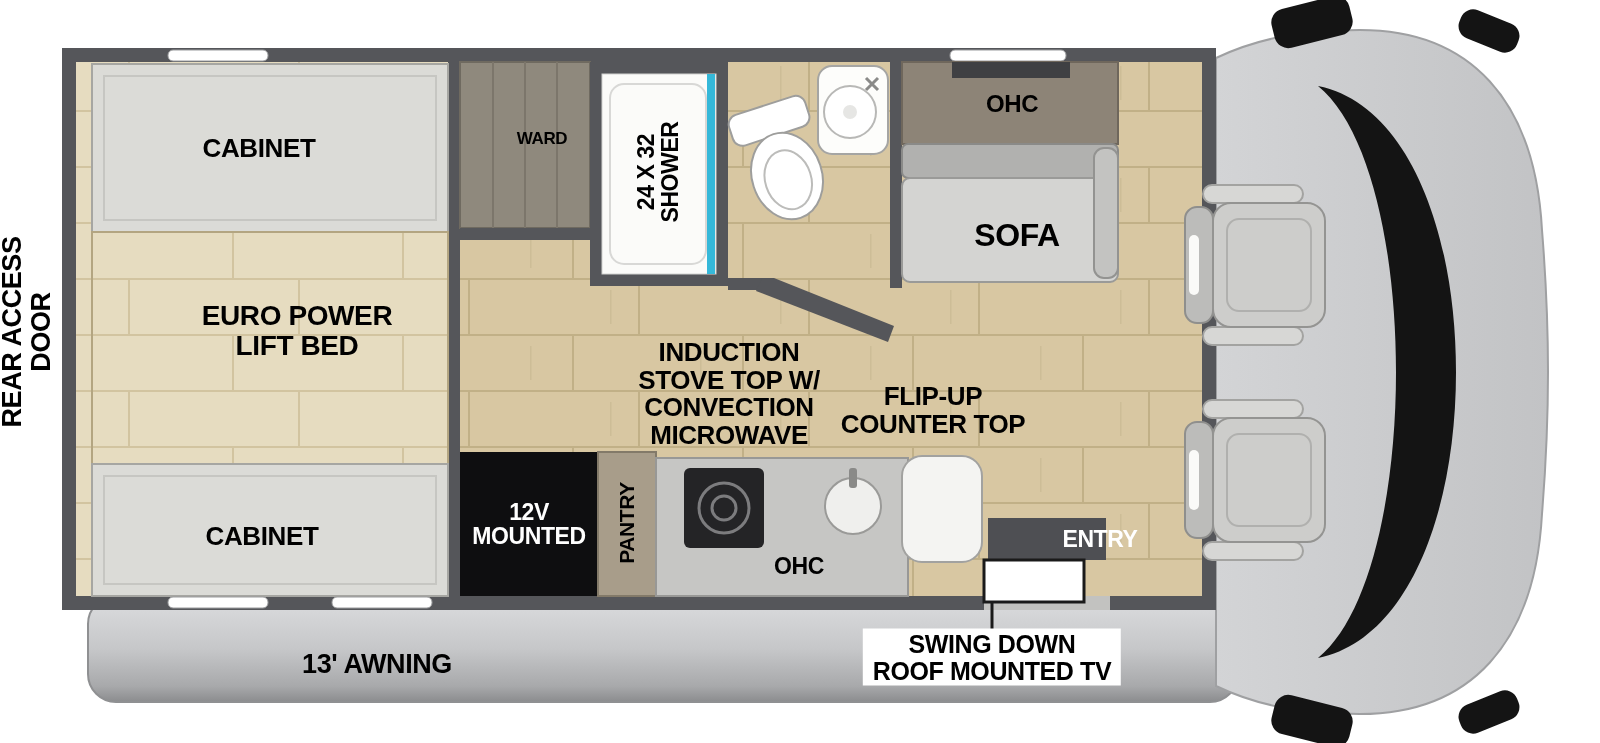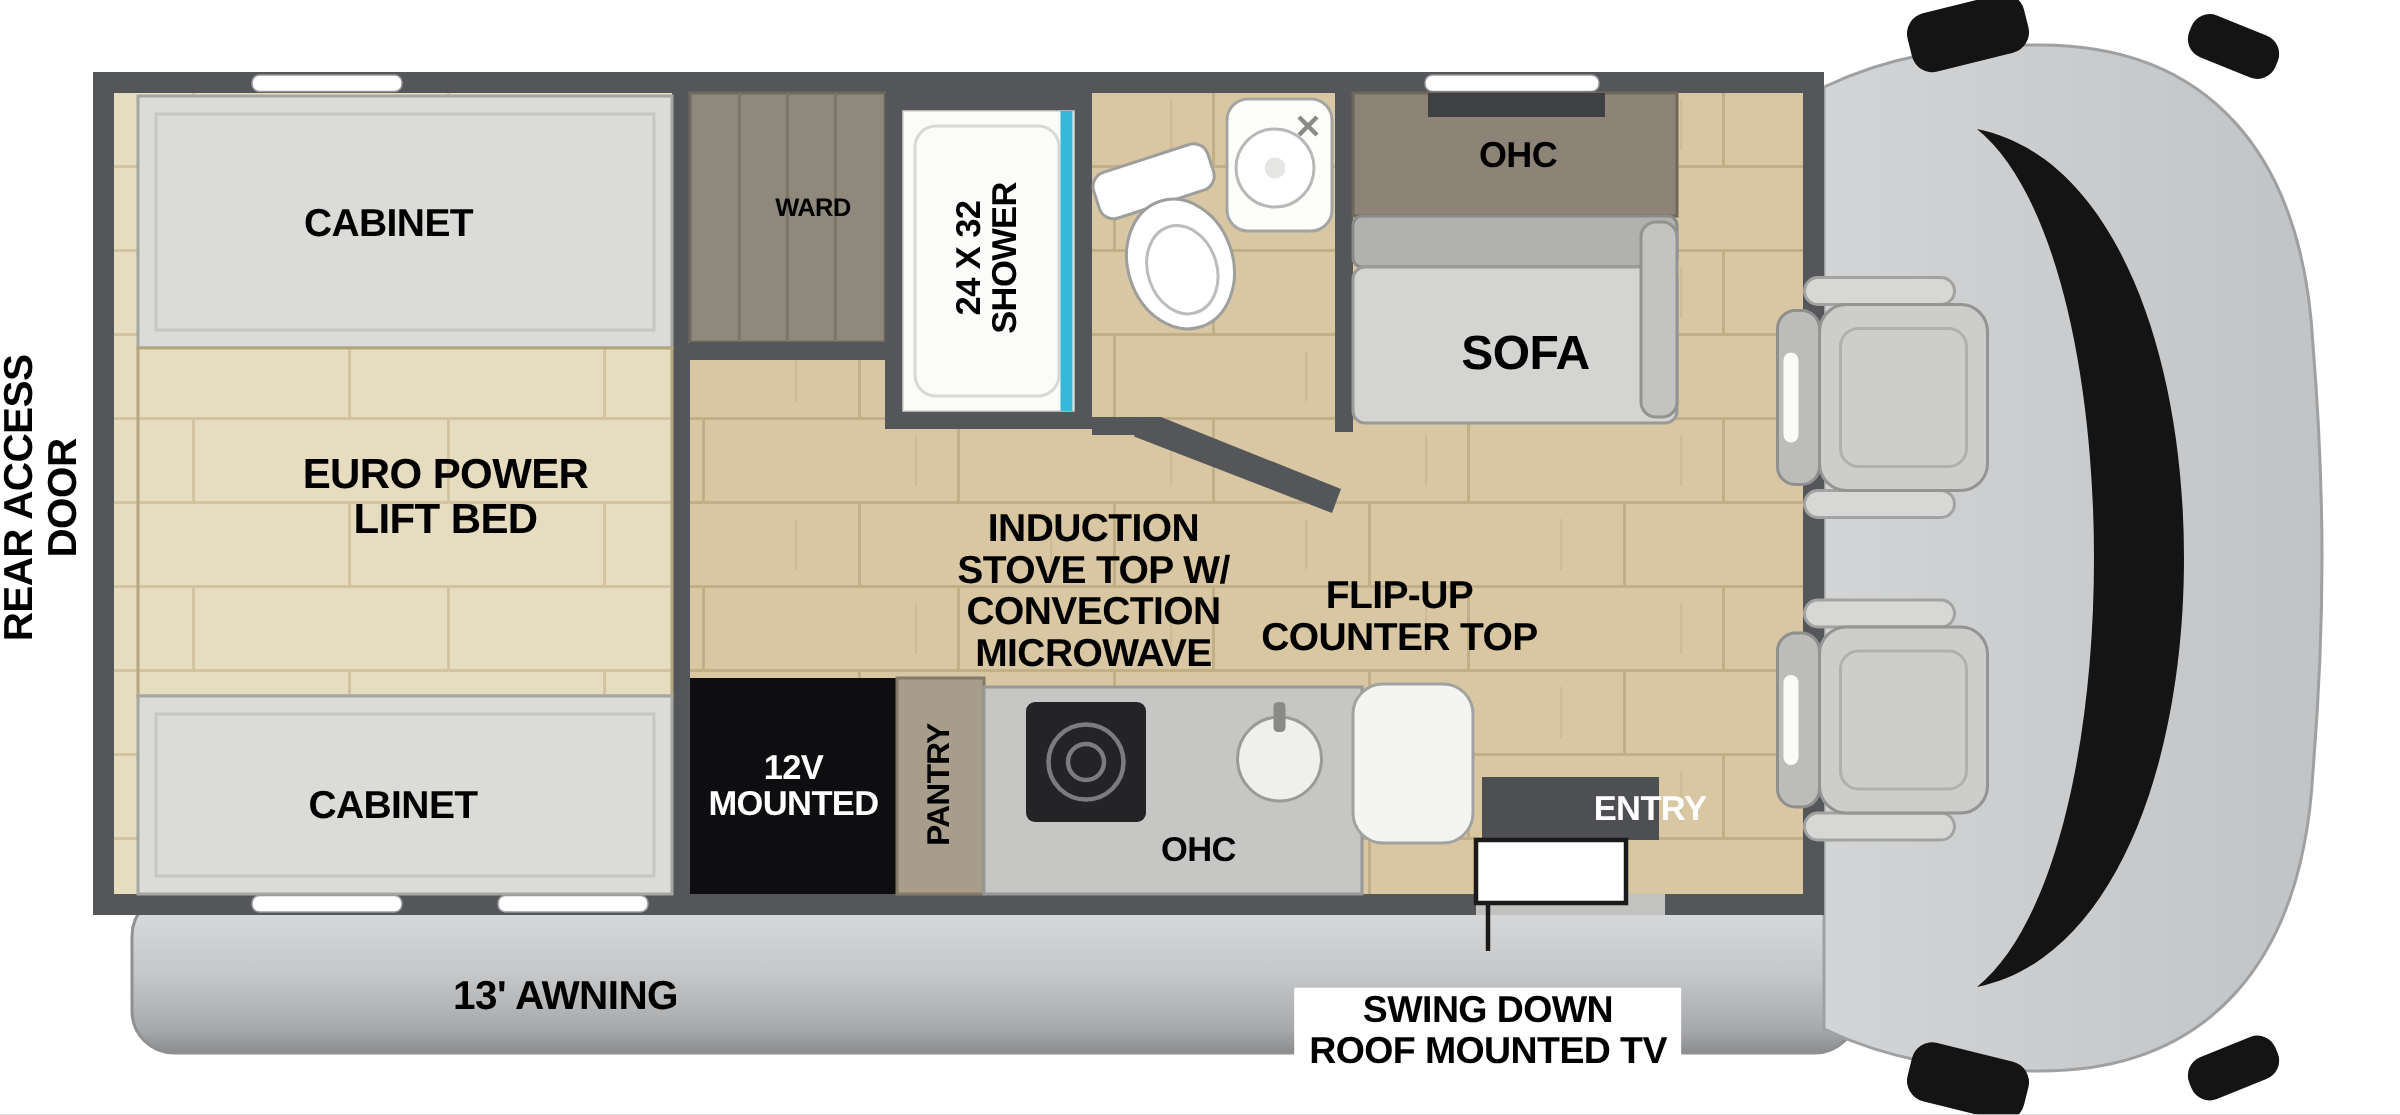--- a/index.html
+++ b/index.html
@@ -185,16 +185,16 @@
 CONVECTION
 MICROWAVE</div>
 <div class="lbl" style="left:933px; top:411px; font-size:26px;">FLIP-UP
 COUNTER TOP</div>
 <div class="lbl white" style="left:529px; top:524px; font-size:23px;">12V
 MOUNTED</div>
 <div class="lbl rot" style="left:627px; top:523px; font-size:21px;">PANTRY</div>
 <div class="lbl" style="left:799px; top:566px; font-size:23px;">OHC</div>
 <div class="lbl white" style="left:1100px;top:539px; font-size:23px;">ENTRY</div>
 <div class="lbl" style="left:377px; top:645px; font-size:27px;margin-top:19px;">13' AWNING</div>
-<div class="lbl bgwhite" style="left:992px; top:687px; font-size:25px;">SWING DOWN
+<div class="lbl bgwhite" style="left:992px; top:657px; font-size:25px;">SWING DOWN
 ROOF MOUNTED TV</div>
 
 </div>
 
 </body></html>

